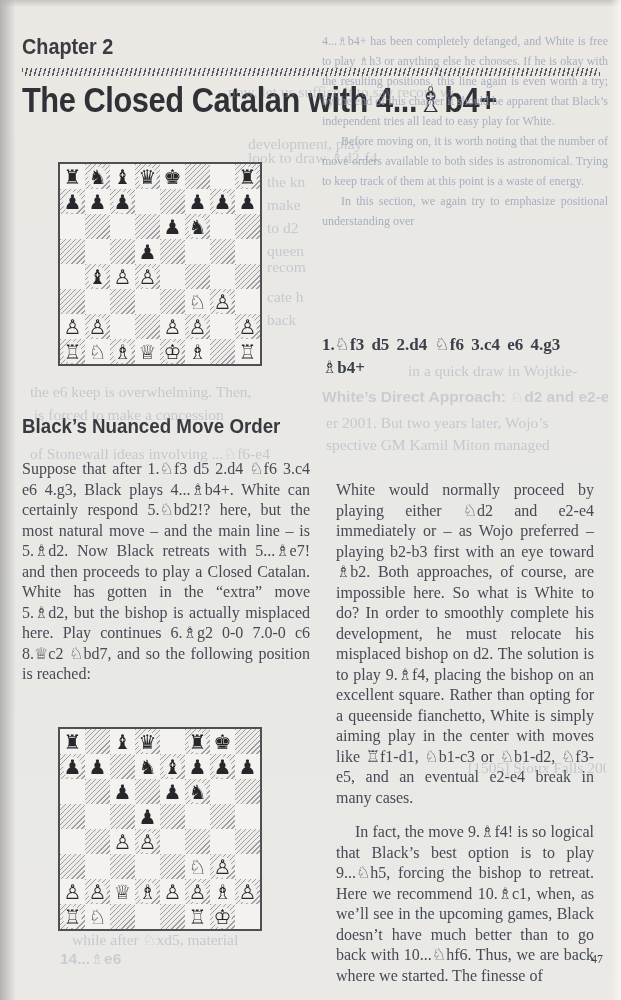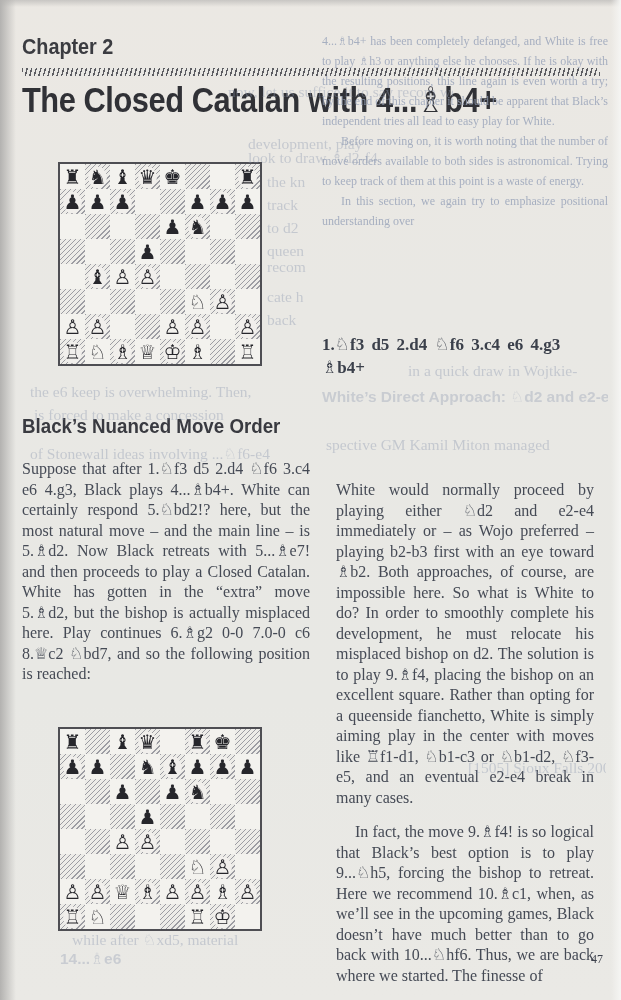--- a/index.html
+++ b/index.html
@@ -347,28 +347,29 @@
   <div class="right-flow body-text">
     <p>White would normally proceed by playing either ♘d2 and e2-e4 immediately or – as Wojo preferred – playing b2-b3 first with an eye toward ♗b2. Both approaches, of course, are impossible here. So what is White to do? In order to smoothly complete his development, he must relocate his misplaced bishop on d2. The solution is to play 9.♗f4, placing the bishop on an excellent square. Rather than opting for a queenside fianchetto, White is simply aiming play in the center with moves like ♖f1-d1, ♘b1-c3 or ♘b1-d2, ♘f3-e5, and an eventual e2-e4 break in many cases.</p>
     <p class="ind">In fact, the move 9.♗f4! is so logical that Black’s best option is to play 9...♘h5, forcing the bishop to retreat. Here we recommend 10.♗c1, when, as we’ll see in the upcoming games, Black doesn’t have much better than to go back with 10...♘hf6. Thus, we are back where we started. The finesse of</p>
   </div>
 
   <div class="pageno">47</div>
     <div class="ghost" style="top: 81px; left: 228px; width: 225px;">now, let us suffice it to say recom we</div>
     <div class="ghost" style="top: 133px; left: 248px; width: 130px;">development, play</div>
     <div class="ghost" style="top: 147px; left: 248px; width: 130px;">look to draw ♗d2-f4</div>
     <div class="ghost" style="top: 171px; left: 267px; width: 44px;">the kn</div>
-    <div class="ghost" style="top: 194px; left: 267px; width: 44px;">track</div>
+    <div class="ghost" style="top: 194px; left: 267px; width: 44px;">make</div>
     <div class="ghost" style="top: 217px; left: 267px; width: 44px;">to d2</div>
     <div class="ghost" style="top: 240px; left: 267px; width: 44px;">queen</div>
     <div class="ghost" style="top: 256px; left: 267px; width: 44px;">recom</div>
     <div class="ghost" style="top: 286px; left: 267px; width: 44px;">cate h</div>
     <div class="ghost" style="top: 309px; left: 267px; width: 44px;">back</div>
     <div class="ghost" style="top: 381px; left: 30px; width: 252px;">the e6 keep is overwhelming. Then,</div>
     <div class="ghost" style="top: 404px; left: 34px; width: 248px;">is forced to make a concession</div>
     <div class="ghost" style="top: 443px; left: 30px; width: 262px;">of Stonewall ideas involving ...♘f6-e4</div>
     <div class="ghost" style="top: 360px; left: 408px; width: 198px;">in a quick draw in Wojtkie-</div>
     <div class="ghost gbold" style="top: 386px; left: 322px; width: 286px;">White’s Direct Approach: ♘d2 and e2-e4</div>
+    <div class="ghost" style="top: 412px; left: 326px; width: 282px;">er 2001. But two years later, Wojo’s</div>
     <div class="ghost" style="top: 434px; left: 326px; width: 282px;">spective GM Kamil Miton managed</div>
     <div class="ghost" style="top: 757px; left: 468px; width: 138px;">[1505] Sioux Falls 2000</div>
     <div class="ghost" style="top: 929px; left: 72px; width: 232px;">while after ♘xd5, material</div>
     <div class="ghost gbold" style="top: 948px; left: 60px; width: 240px;">14...♗e6</div>
   </div>
 
 </body></html>

